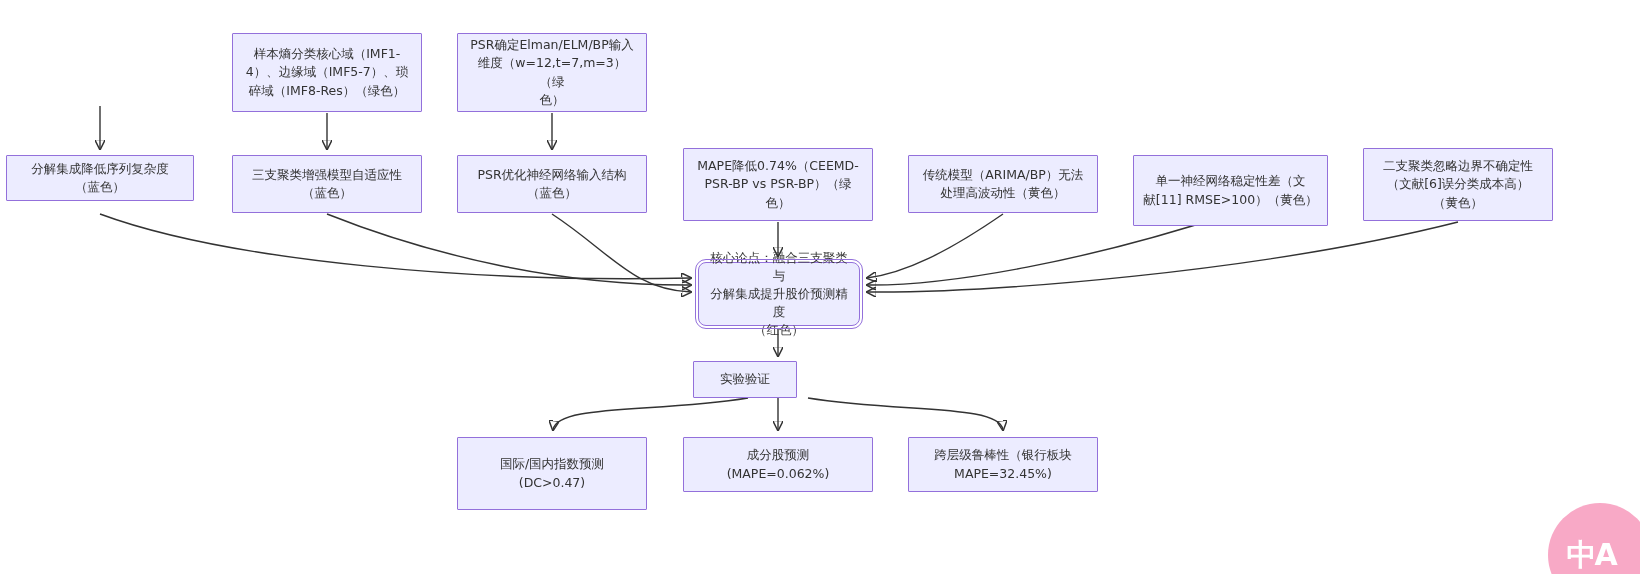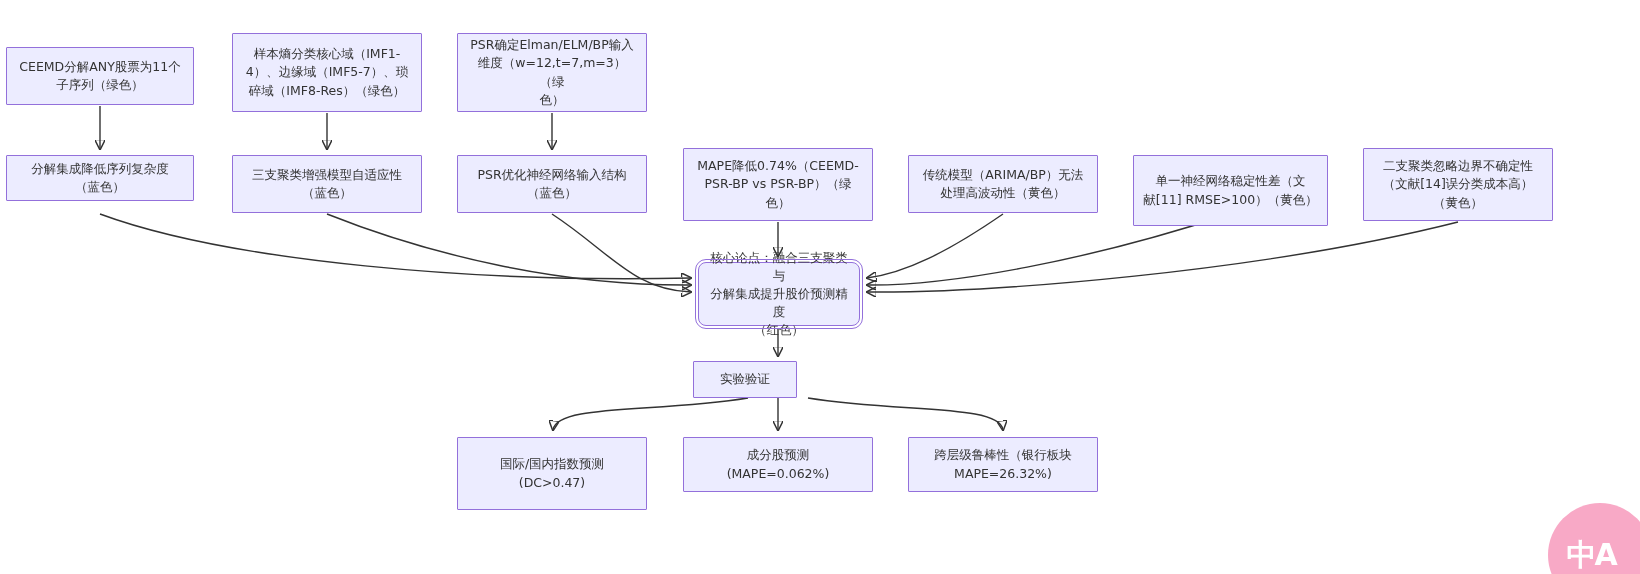--- a/index.html
+++ b/index.html
@@ -83,22 +83,20 @@
     <path d="M 1230 214 C 1090 260, 950 286, 867 285" marker-end="url(#arrow)"></path>
     <path d="M 1458 222 C 1260 272, 990 293, 867 292" marker-end="url(#arrow)"></path>
 
     <path d="M 778 329 L 778 356" marker-end="url(#arrow)"></path>
 
     <path d="M 748 398 C 655 413, 556 404, 553 430" marker-end="url(#arrow)"></path>
     <path d="M 778 398 L 778 430" marker-end="url(#arrow)"></path>
     <path d="M 808 398 C 901 413, 1000 404, 1003 430" marker-end="url(#arrow)"></path>
   </svg>
 
-  <div class="node" style="left:6px;top:47px;width:188px;height:58px">CEEMD分解ANY股票为11个
-子序列（绿色）</div>
   <div class="node" style="left:232px;top:33px;width:190px;height:79px">样本熵分类核心域（IMF1-
 4）、边缘域（IMF5-7）、琐
 碎域（IMF8-Res）（绿色）</div>
   <div class="node" style="left:457px;top:33px;width:190px;height:79px">PSR确定Elman/ELM/BP输入
 维度（w=12,t=7,m=3）（绿
 色）</div>
 
   <div class="node" style="left:6px;top:155px;width:188px;height:46px">分解集成降低序列复杂度
 （蓝色）</div>
   <div class="node" style="left:232px;top:155px;width:190px;height:58px">三支聚类增强模型自适应性
@@ -106,33 +104,33 @@
   <div class="node" style="left:457px;top:155px;width:190px;height:58px">PSR优化神经网络输入结构
 （蓝色）</div>
   <div class="node" style="left:683px;top:148px;width:190px;height:73px">MAPE降低0.74%（CEEMD-
 PSR-BP vs PSR-BP）（绿
 色）</div>
   <div class="node" style="left:908px;top:155px;width:190px;height:58px">传统模型（ARIMA/BP）无法
 处理高波动性（黄色）</div>
   <div class="node" style="left:1133px;top:155px;width:195px;height:71px">单一神经网络稳定性差（文
 献[11] RMSE&gt;100）（黄色）</div>
   <div class="node" style="left:1363px;top:148px;width:190px;height:73px">二支聚类忽略边界不确定性
-（文献[14]误分类成本高）
+（文献[6]误分类成本高）
 （黄色）</div>
 
   <div class="node node-core" style="left:698px;top:262px;width:162px;height:64px">核心论点：融合三支聚类与
 分解集成提升股价预测精度
 （红色）</div>
 
   <div class="node" style="left:693px;top:361px;width:104px;height:37px">实验验证</div>
 
   <div class="node" style="left:457px;top:437px;width:190px;height:73px">国际/国内指数预测
 (DC&gt;0.47)</div>
   <div class="node" style="left:683px;top:437px;width:190px;height:55px">成分股预测
 (MAPE=0.062%)</div>
   <div class="node" style="left:908px;top:437px;width:190px;height:55px">跨层级鲁棒性（银行板块
-MAPE=26.32%)</div>
+MAPE=32.45%)</div>
 
   <div class="badge">
     <span>中A</span>
   </div>
 
 </div>
 
 </body></html>

